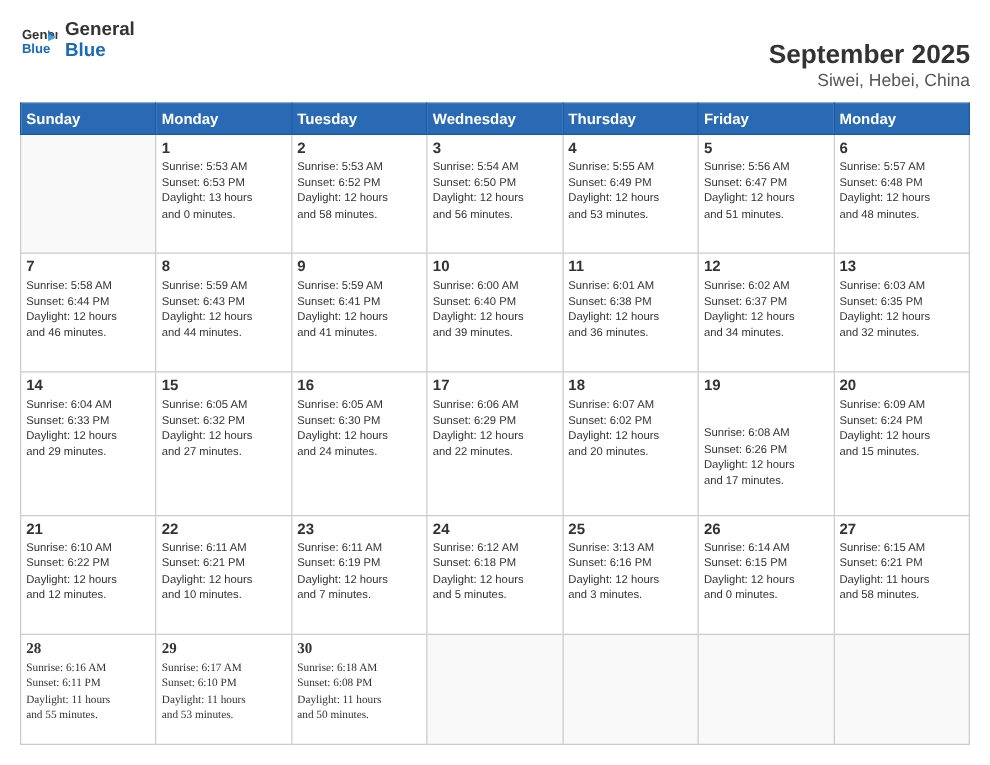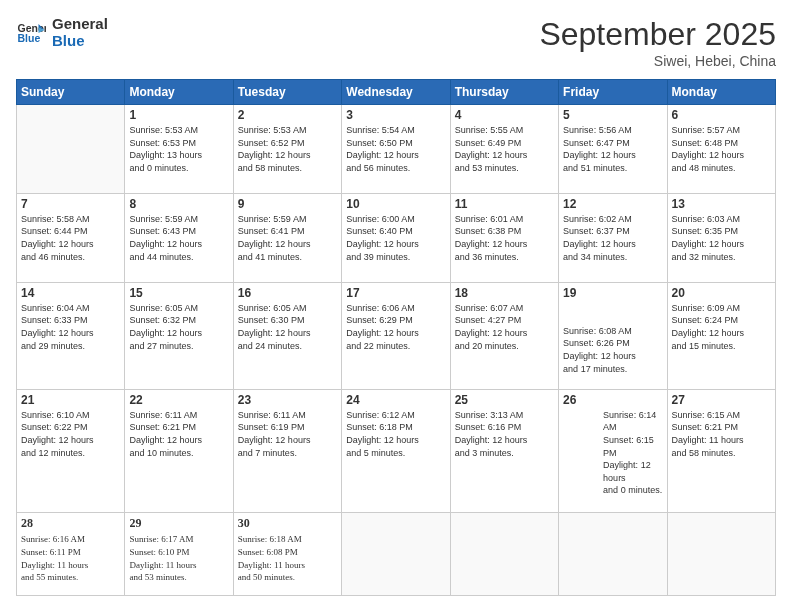--- a/index.html
+++ b/index.html
@@ -29,23 +29,24 @@
       gap: 4px;
     }
     .logo-icon {
       width: 30px;
       height: 30px;
     }
     .title-area {
       text-align: right;
     }
     .month-title {
-      font-size: 32px;
-      font-weight: normal;
+      font-size: 21px;
+      font-weight: bold;
       color: #333;
+      margin-top: 16px;
     }
     .subtitle {
       font-size: 14px;
       color: #555;
     }
     .calendar {
       flex: 1;
       border: 1px solid #ccc;
       border-collapse: collapse;
       width: 100%;
@@ -244,21 +245,21 @@
           <td>
             <span class="day-num">17</span>
             <div class="cell-info" style="white-space: pre-line;">Sunrise: 6:06 AM
 Sunset: 6:29 PM
 Daylight: 12 hours
 and 22 minutes.</div>
           </td>
           <td>
             <span class="day-num">18</span>
             <div class="cell-info" style="white-space: pre-line;">Sunrise: 6:07 AM
-Sunset: 4:27 PM
+Sunset: 6:02 PM
 Daylight: 12 hours
 and 20 minutes.</div>
           </td>
           <td>
             <span class="day-num">19</span>
             <div class="cell-info" style="white-space: pre-line; margin-top: 25px;">Sunrise: 6:08 AM
 Sunset: 6:26 PM
 Daylight: 12 hours
 and 17 minutes.</div>
           </td>
@@ -301,21 +302,21 @@
           </td>
           <td>
             <span class="day-num">25</span>
             <div class="cell-info" style="white-space: pre-line;">Sunrise: 3:13 AM
 Sunset: 6:16 PM
 Daylight: 12 hours
 and 3 minutes.</div>
           </td>
           <td>
             <span class="day-num">26</span>
-            <div class="cell-info" style="white-space: pre-line; margin-left: 40px;">Sunrise: 6:14 AM
+            <div class="cell-info" style="white-space: pre-line;">Sunrise: 6:14 AM
 Sunset: 6:15 PM
 Daylight: 12 hours
 and 0 minutes.</div>
           </td>
           <td>
             <span class="day-num">27</span>
             <div class="cell-info" style="white-space: pre-line;">Sunrise: 6:15 AM
 Sunset: 6:21 PM
 Daylight: 11 hours
 and 58 minutes.</div>

